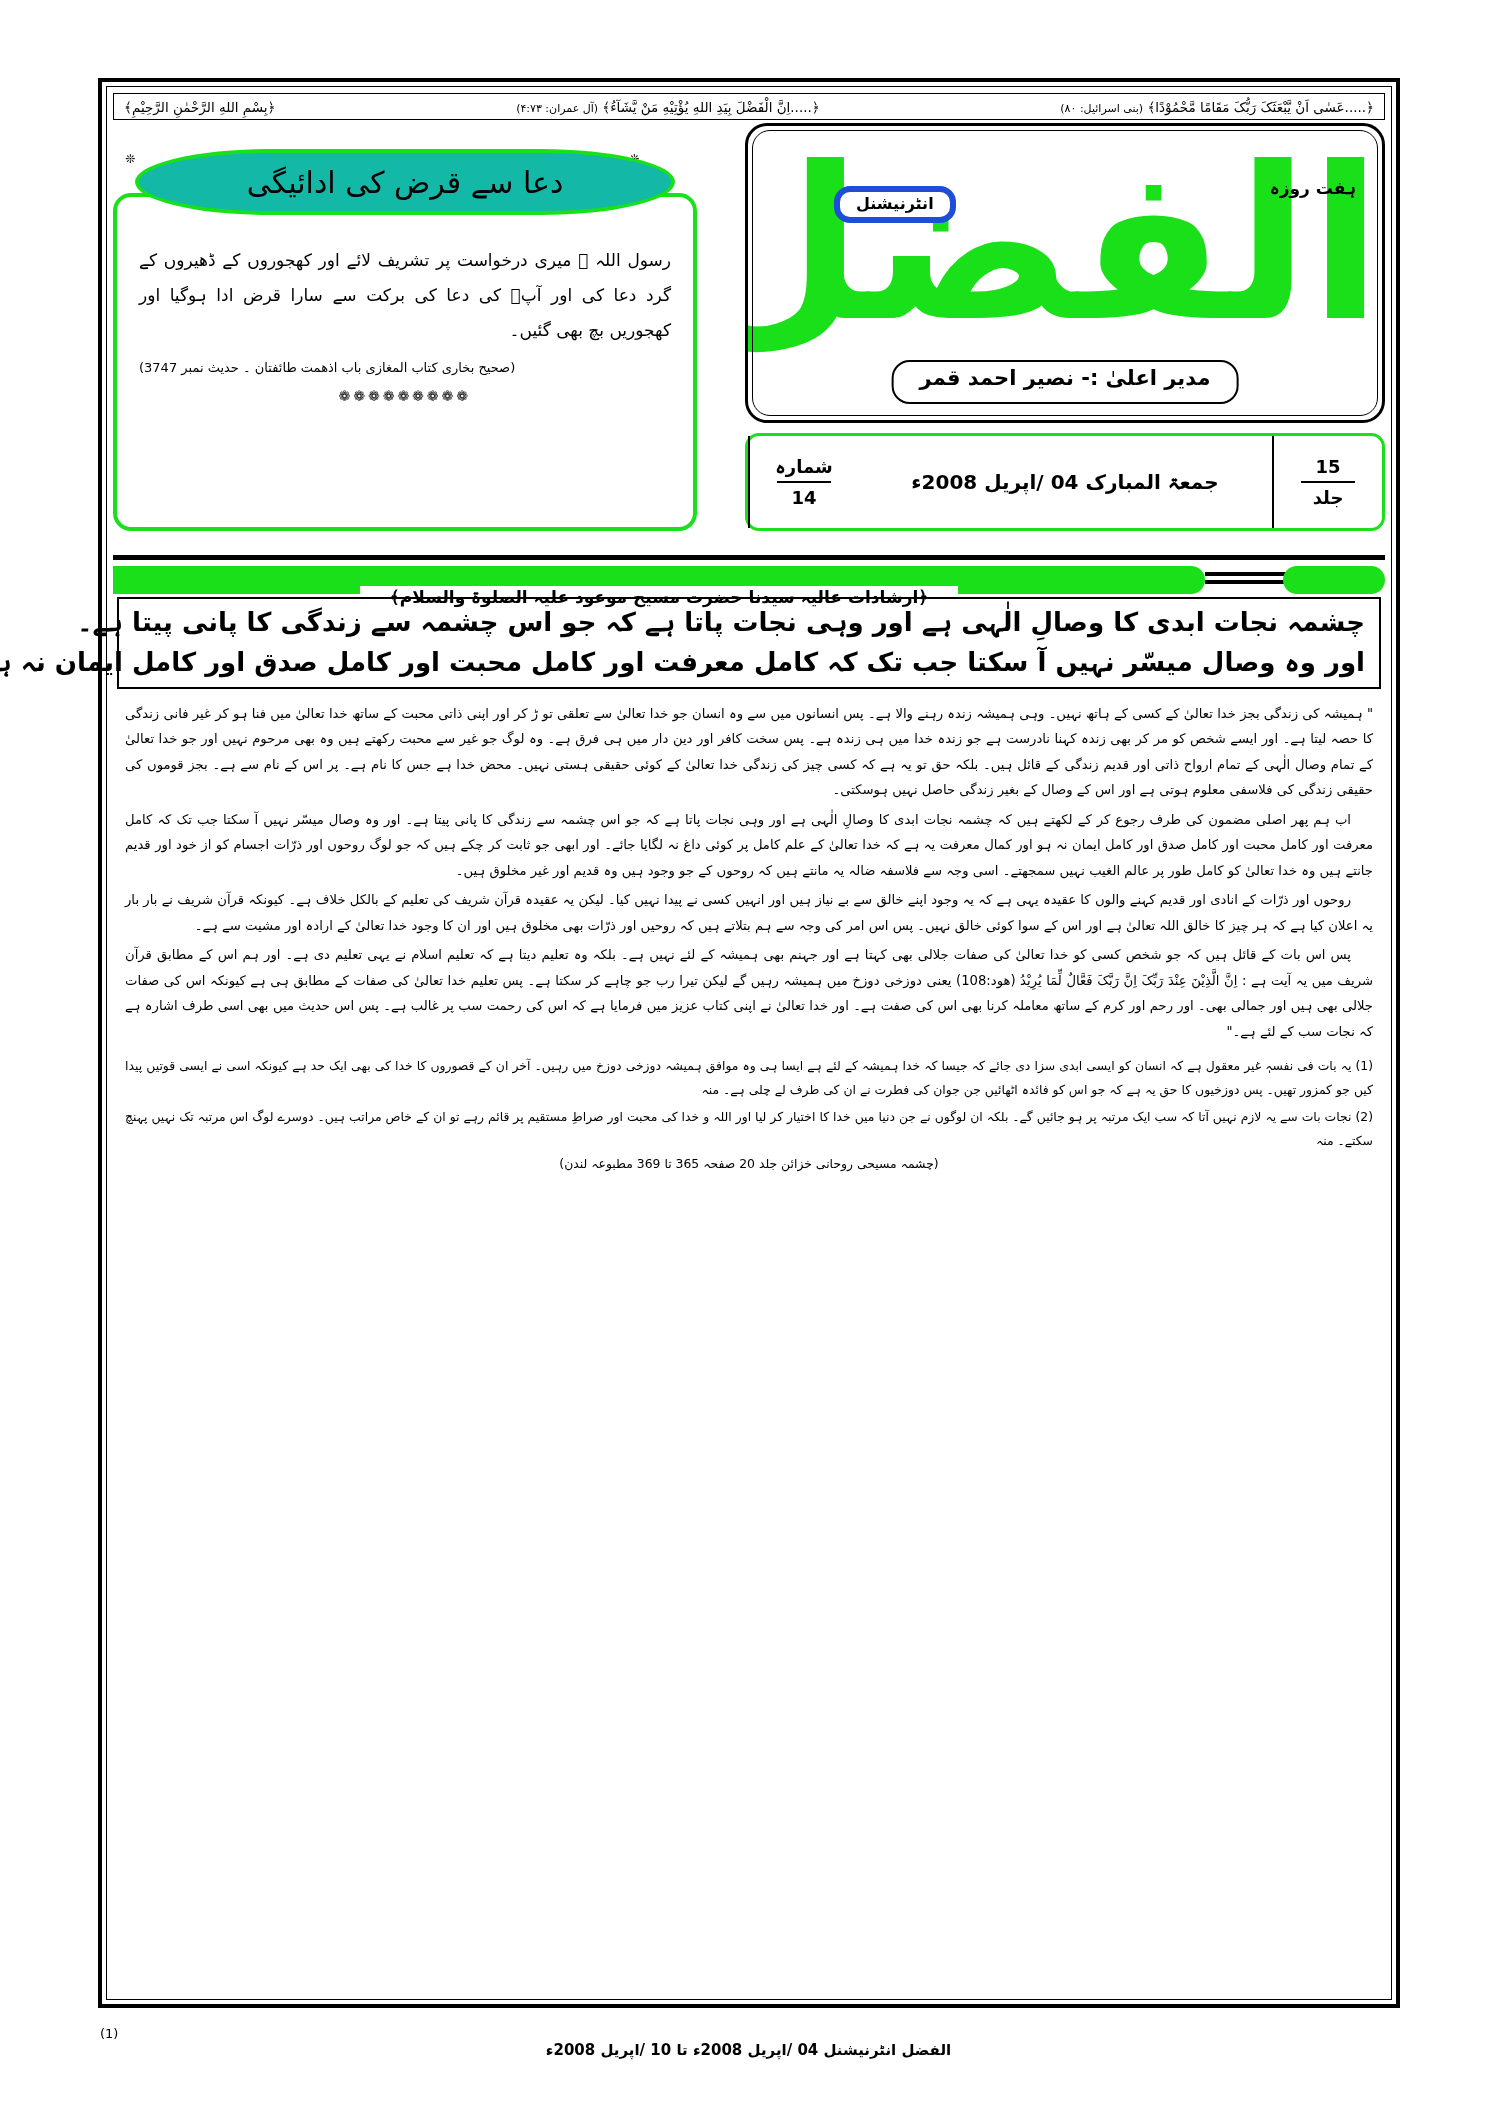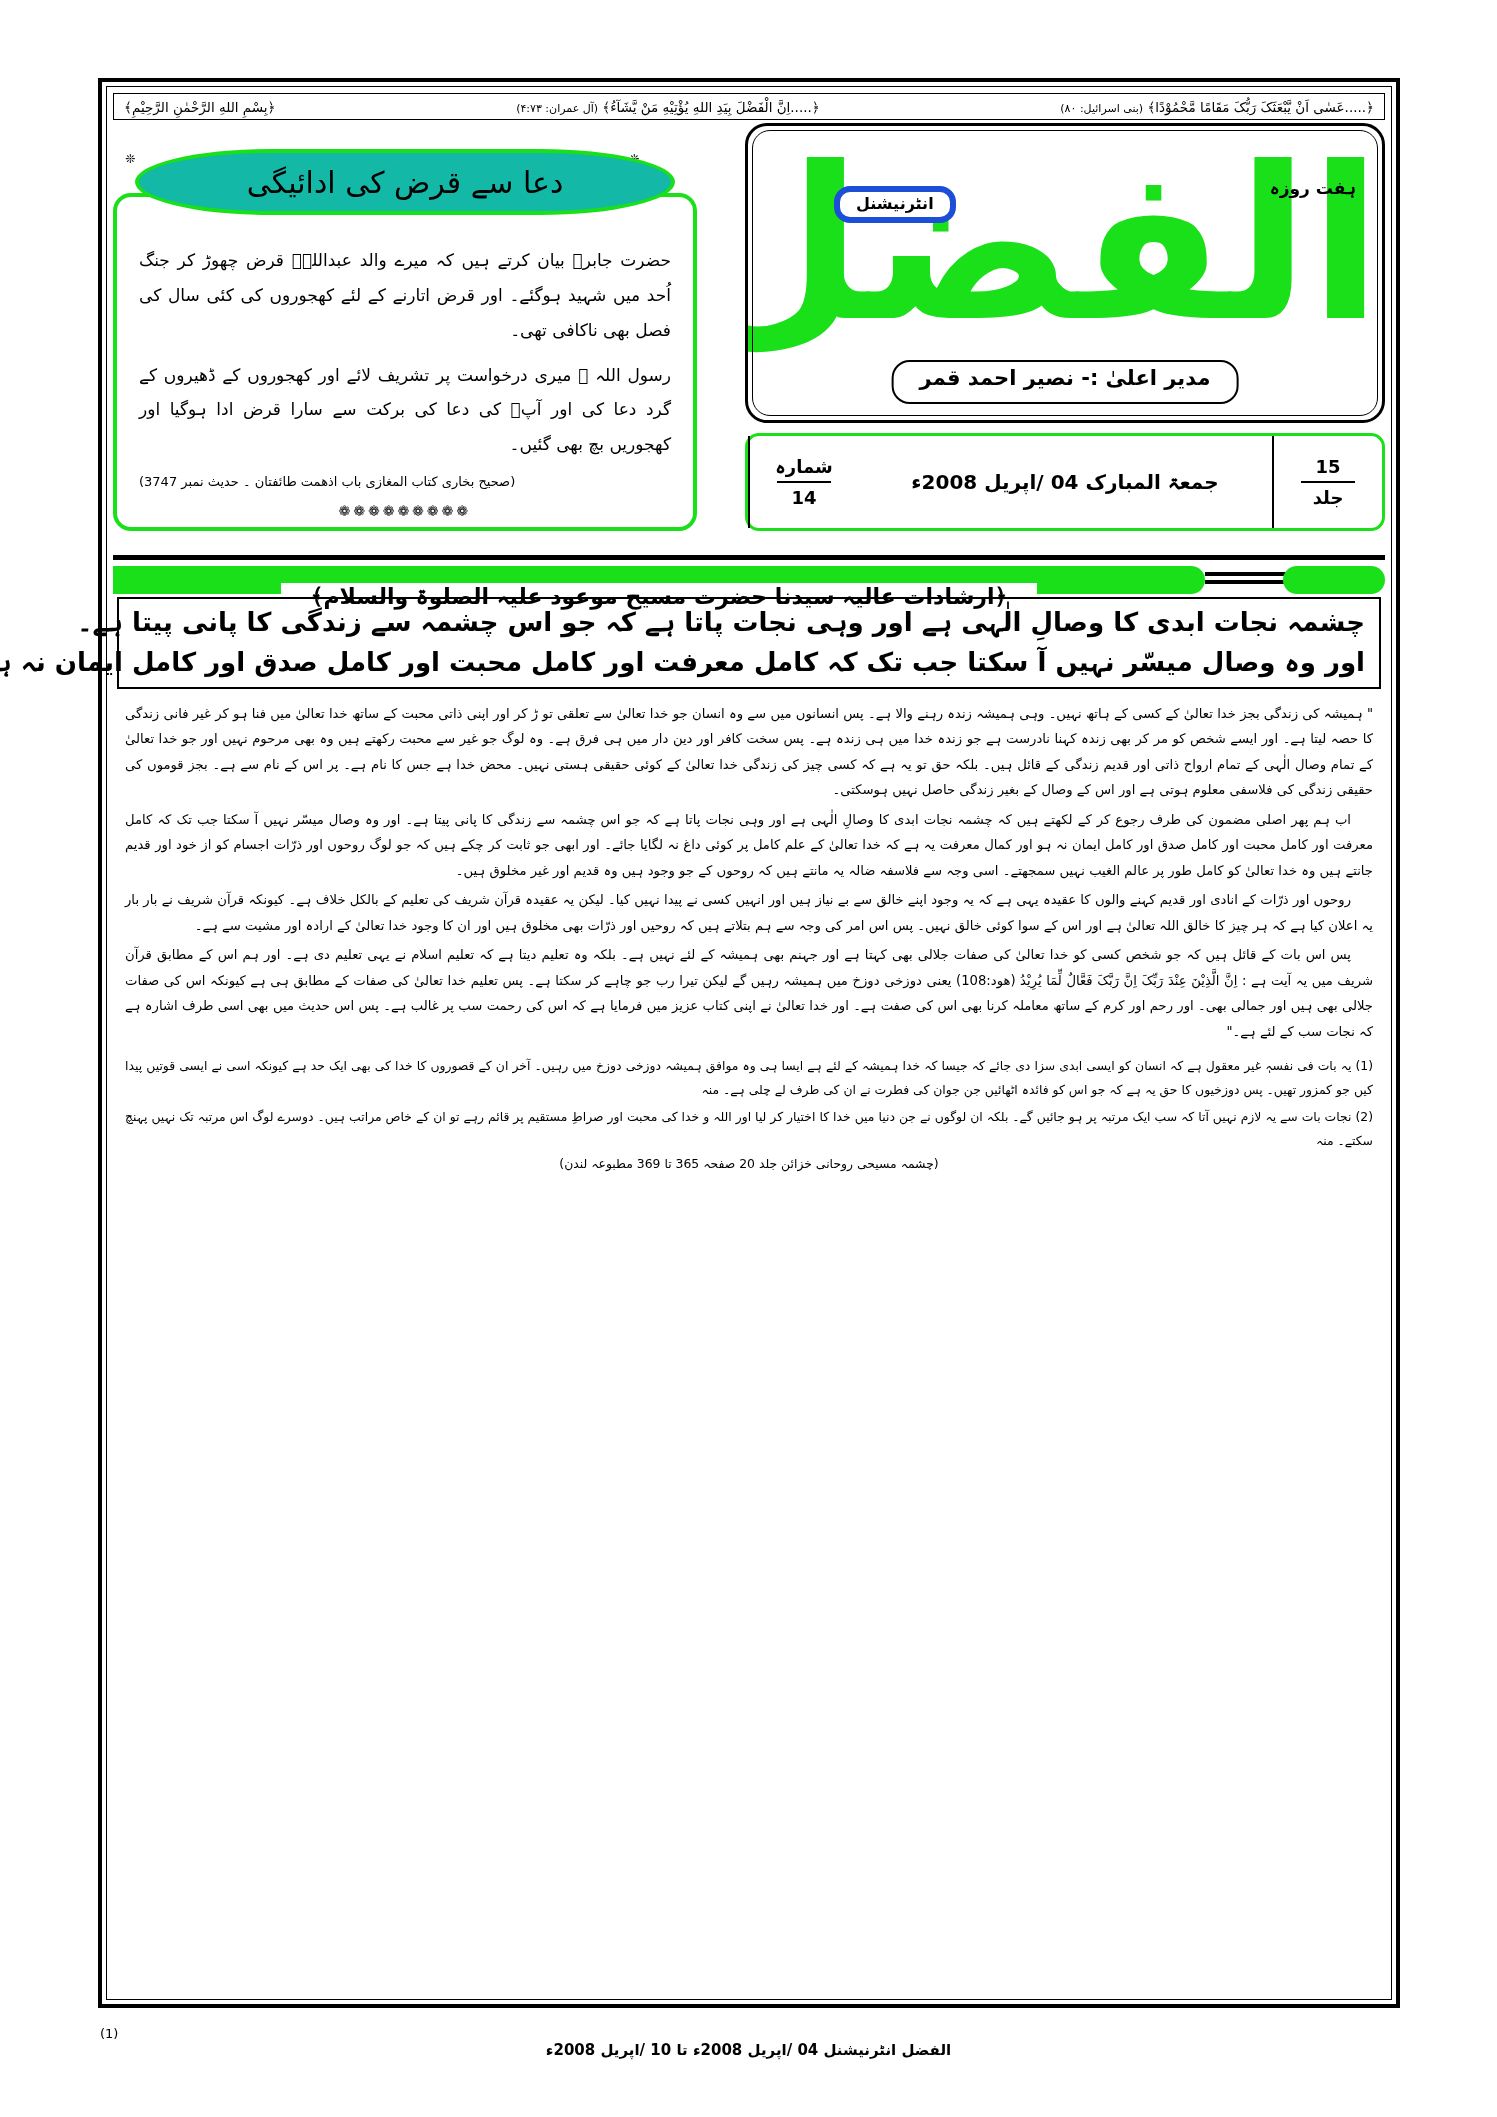--- a/index.html
+++ b/index.html
@@ -235,21 +235,21 @@
     flex:1;
     background:#19E019;
     height:28px;
     display:flex;align-items:center;justify-content:center;
     border-radius:0 14px 14px 0;
   }
   .banner-text span{
     background:#fff;
     display:block;
     padding:1px 30px 3px;
-    font-size:22px;
+    font-size:17px;
     font-weight:bold;
     white-space:nowrap;
     margin-top:35px;
   }
 
   
   .headline{
     position:absolute;
     left:10px;right:10px;
     top:510px;
@@ -358,21 +358,20 @@
         <span class="rule"></span>
         <span>14</span>
       </div>
     </div>
 
     <div class="dua-box">
       <div class="dua-deco tl">❊</div>
       <div class="dua-deco tr">❊</div>
       <div class="dua-title">دعا سے قرض کی ادائیگی</div>
       <div class="dua-body">
-        <p>حضرت جابرؓ بیان کرتے ہیں کہ میرے والد عبداللہؓ قرض چھوڑ کر جنگ اُحد میں شہید ہوگئے۔ اور قرض اتارنے کے لئے کھجوروں کی کئی سال کی فصل بھی ناکافی تھی۔</p>
         <p>رسول اللہ ﷺ میری درخواست پر تشریف لائے اور کھجوروں کے ڈھیروں کے گرد دعا کی اور آپؐ کی دعا کی برکت سے سارا قرض ادا ہوگیا اور کھجوریں بچ بھی گئیں۔</p>
         <p class="dua-cite">(صحیح بخاری کتاب المغازی باب اذھمت طائفتان ۔ حدیث نمبر 3747)</p>
         <div class="dua-orn">❁❁❁❁❁❁❁❁❁</div>
       </div>
     </div>
 
   </div>
 
   <div class="banner">
     <div class="banner-in">

